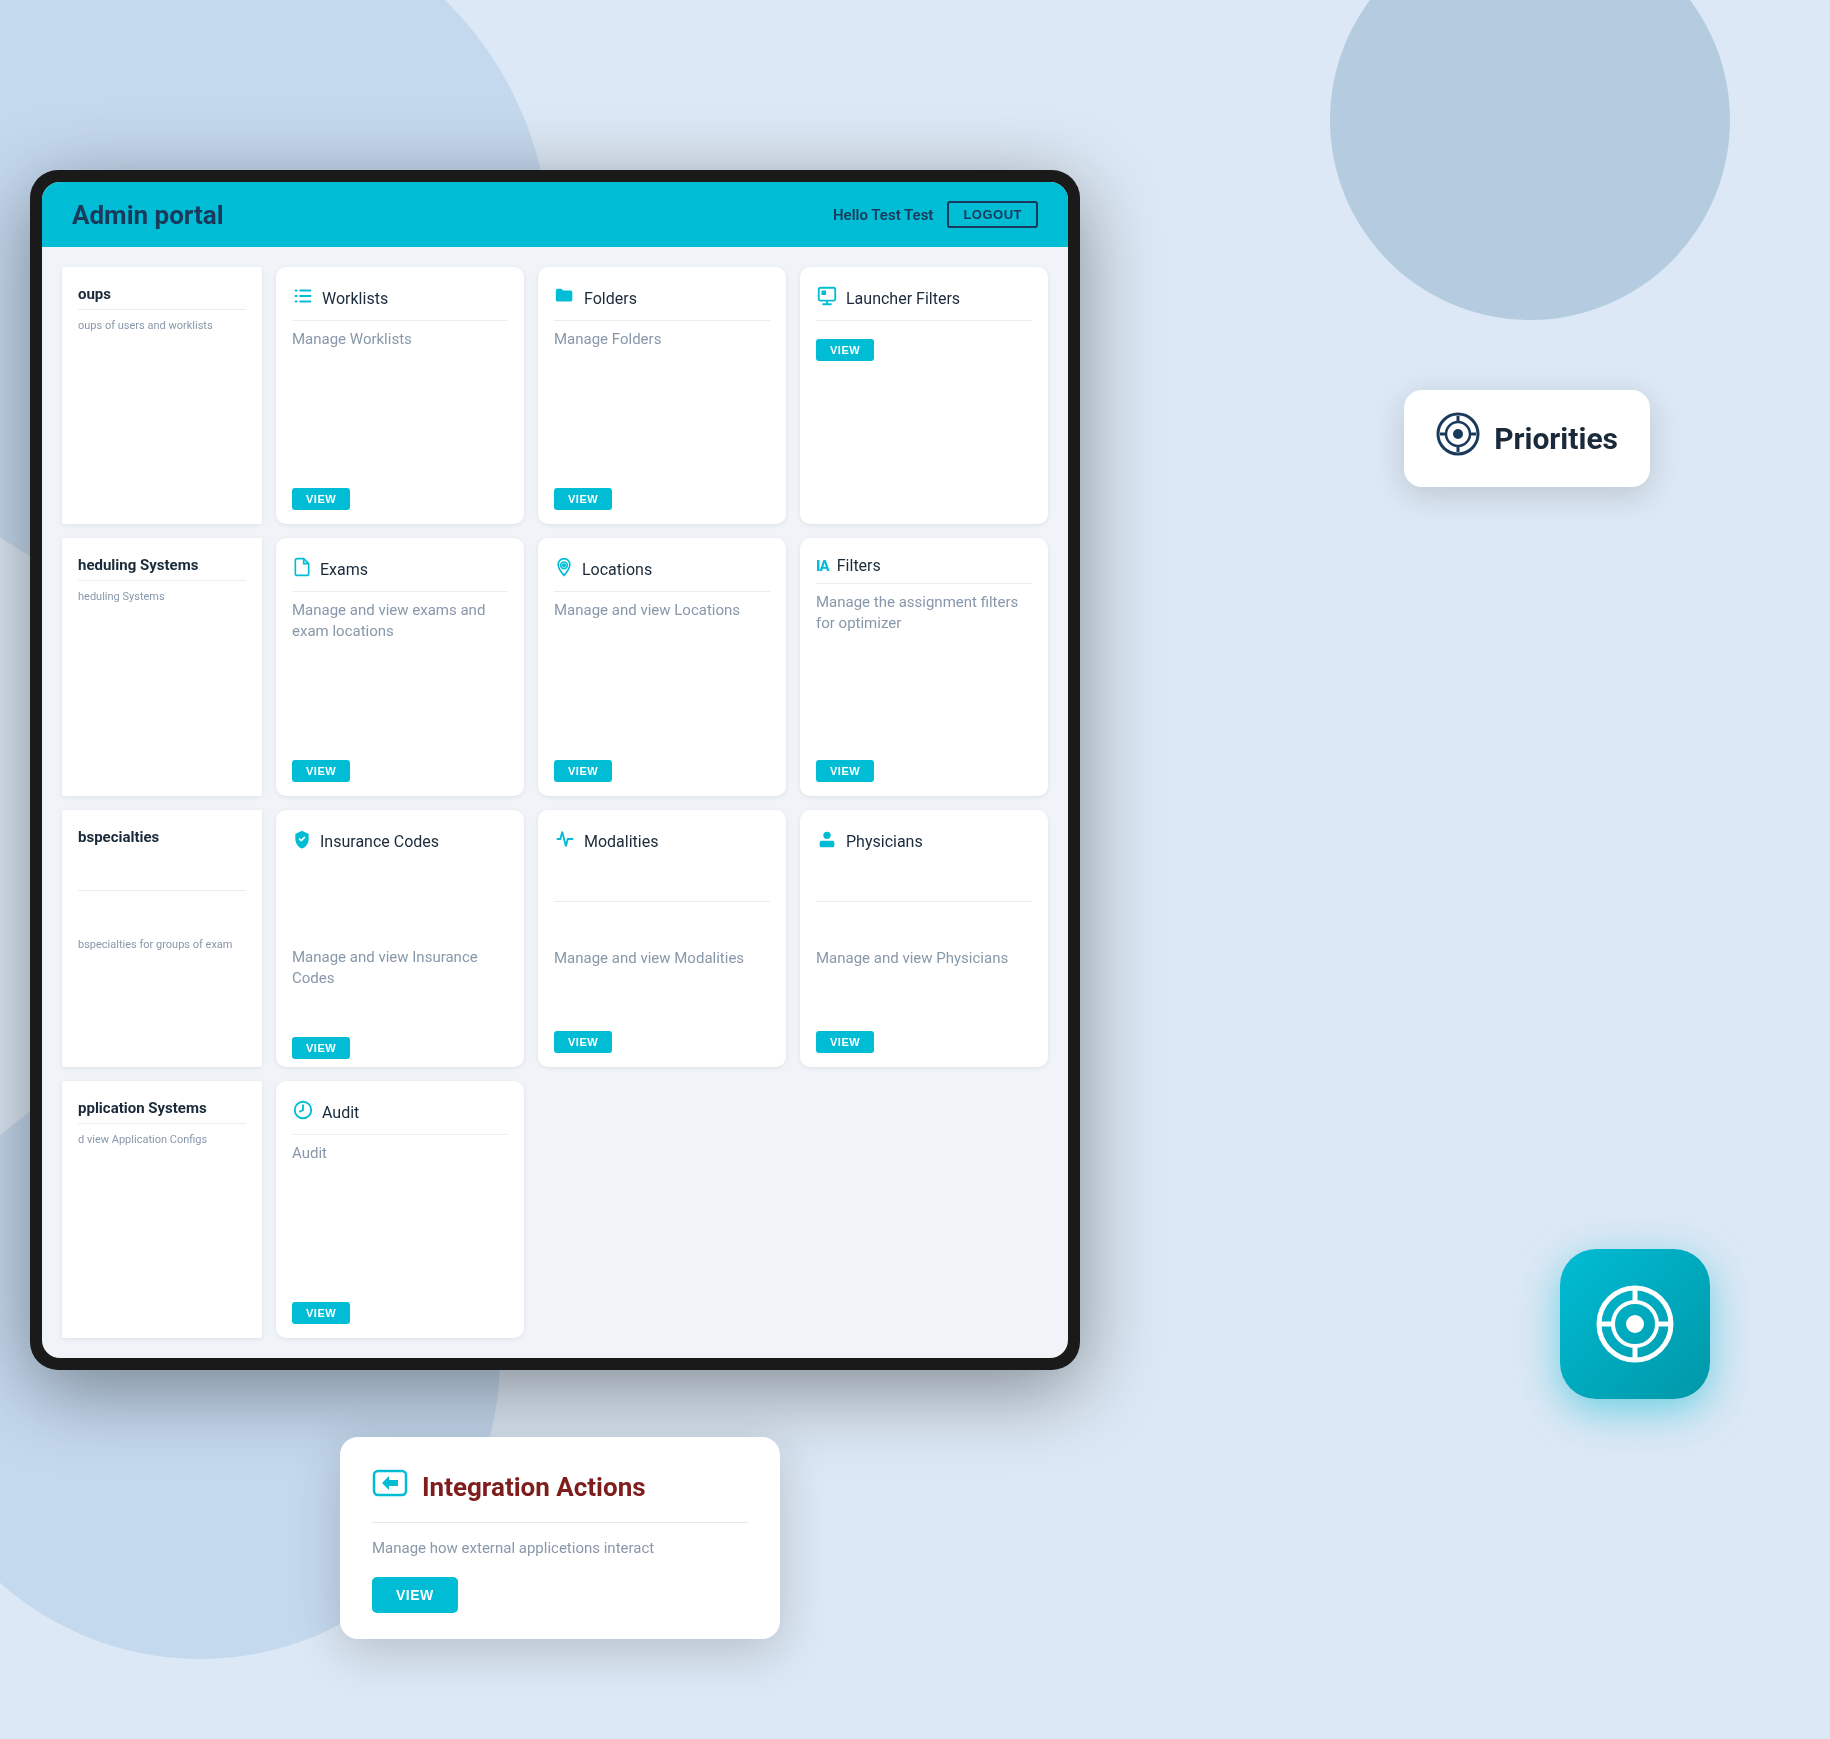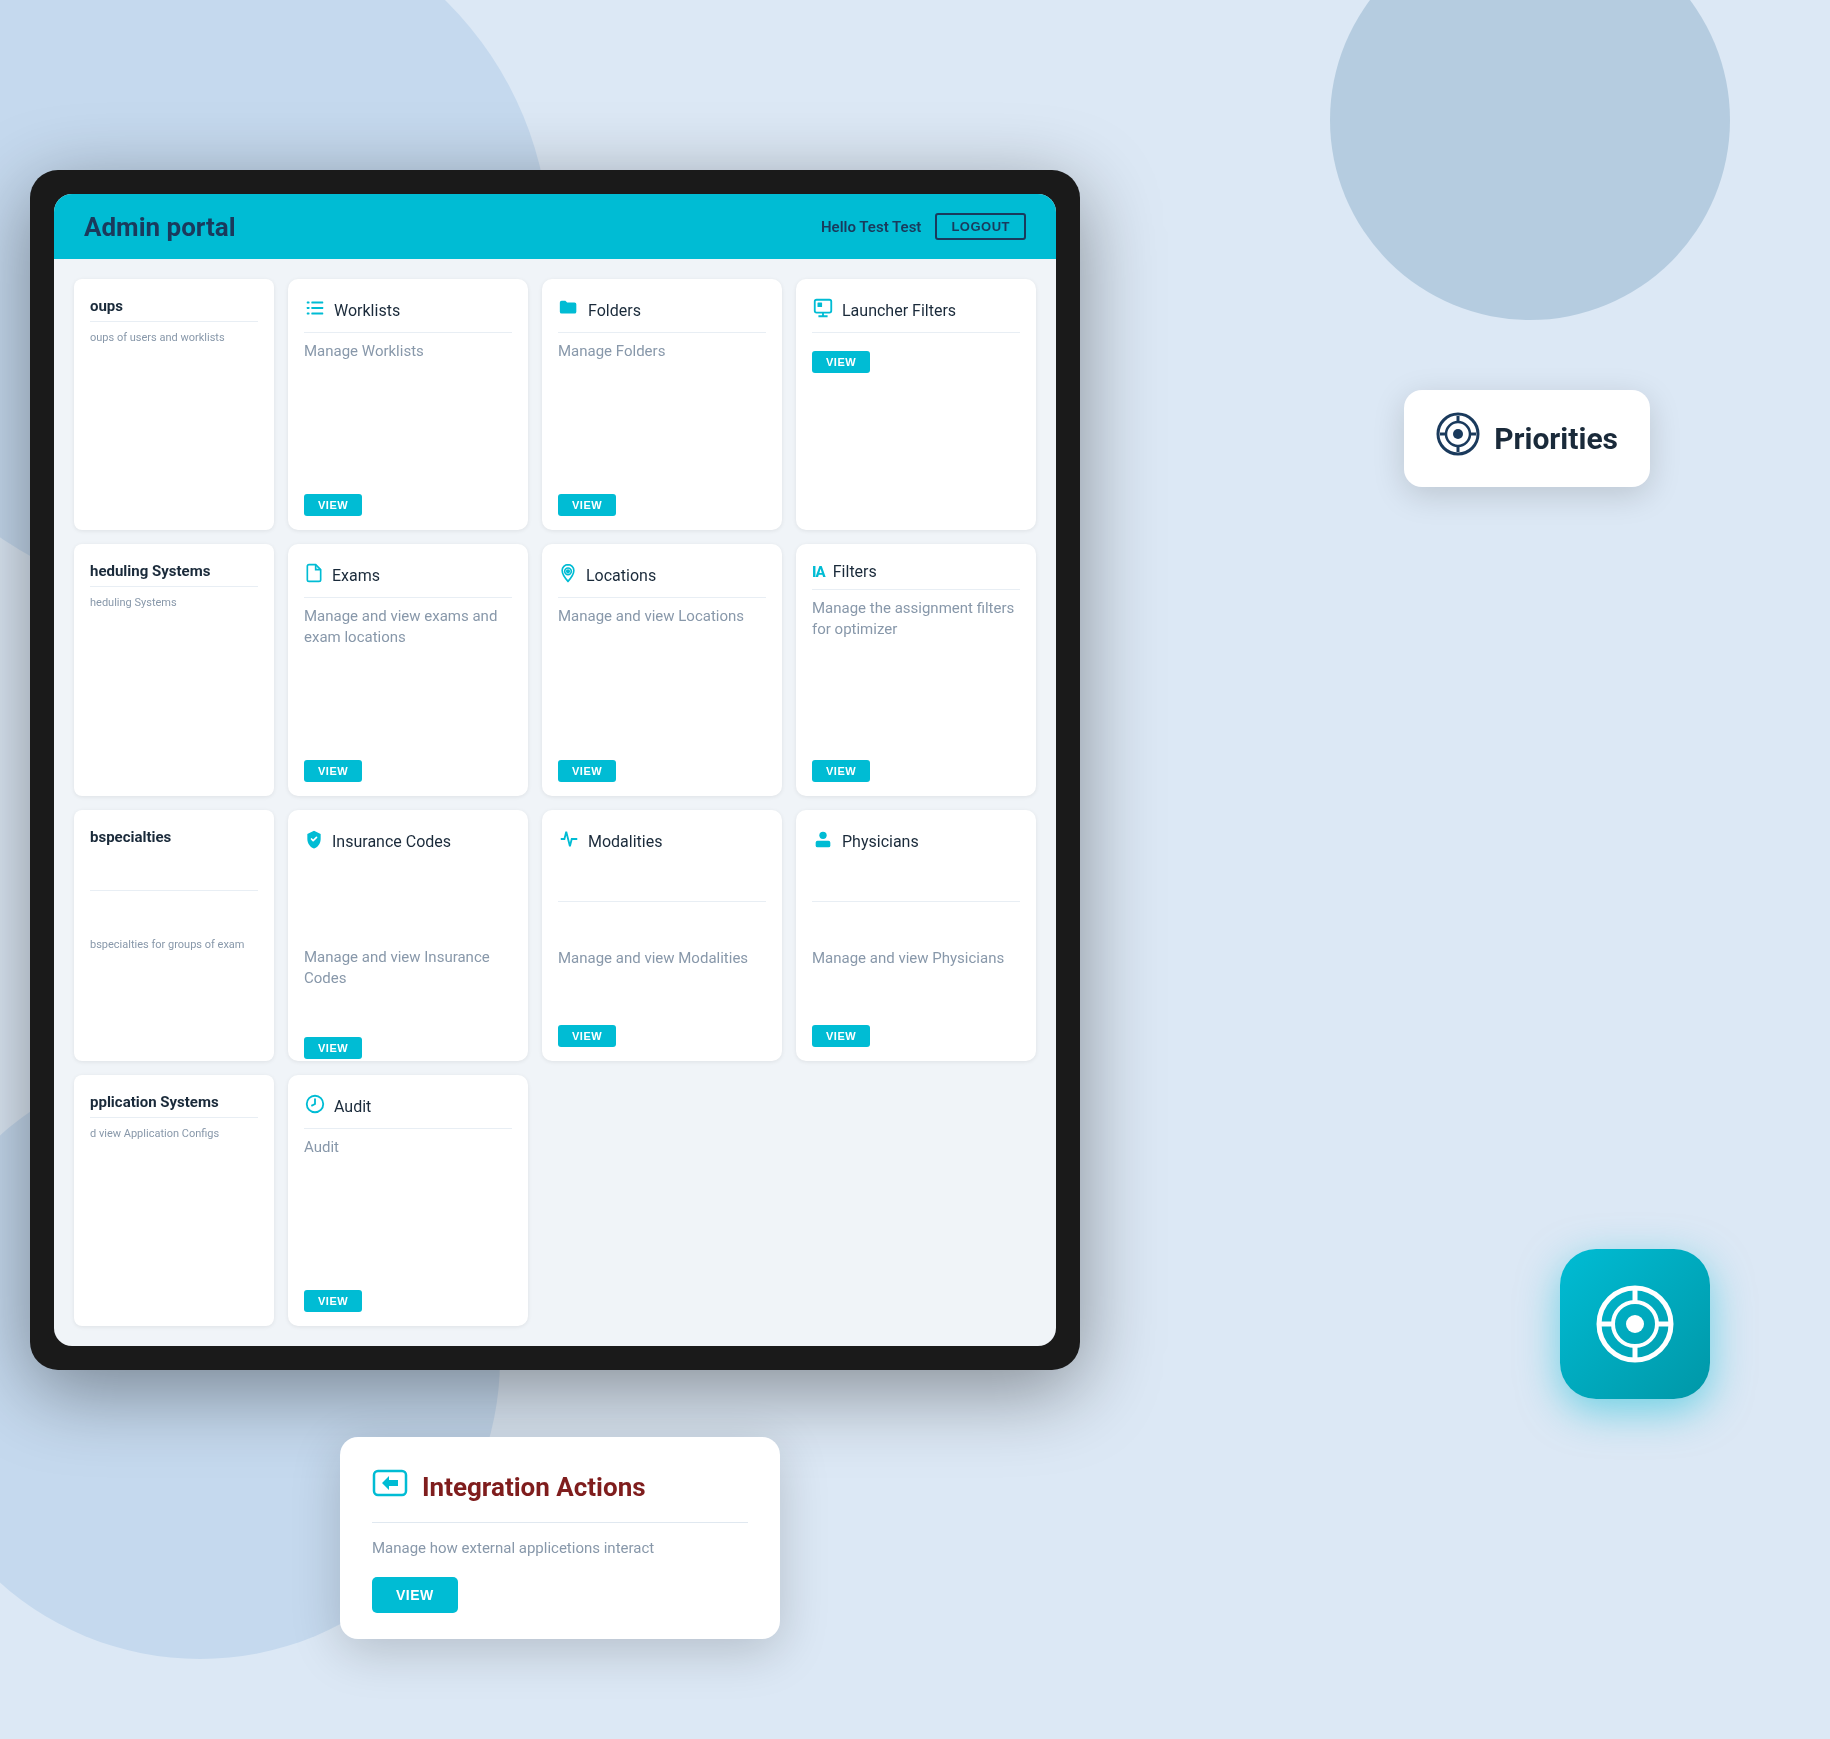--- a/index.html
+++ b/index.html
@@ -46,21 +46,21 @@
 
     
     .screen-container {
       position: absolute;
       top: 170px;
       left: 30px;
       width: 1050px;
       height: 1200px;
       background: #1a1a1a;
       border-radius: 28px;
-      padding: 24px;
+      padding: 12px;
       z-index: 2;
       box-shadow: 0 20px 80px rgba(0,0,0,0.4);
     }
     .screen-inner {
       width: 100%;
       height: 100%;
       background: #f0f4f8;
       border-radius: 18px;
       overflow: hidden;
       display: flex;
@@ -161,21 +161,21 @@
       cursor: pointer;
       border-radius: 3px;
       margin-top: 10px;
       letter-spacing: 0.5px;
       align-self: flex-start;
     }
 
     
     .card-partial {
       background: white;
-      border-radius: 8px;
+      border-radius: 2px;
       padding: 18px 16px 14px;
       display: flex;
       flex-direction: column;
       box-shadow: 0 1px 4px rgba(0,0,0,0.08);
       overflow: hidden;
     }
     .card-partial-title {
       font-size: 15px;
       font-weight: 700;
       color: #1a2a3a;

